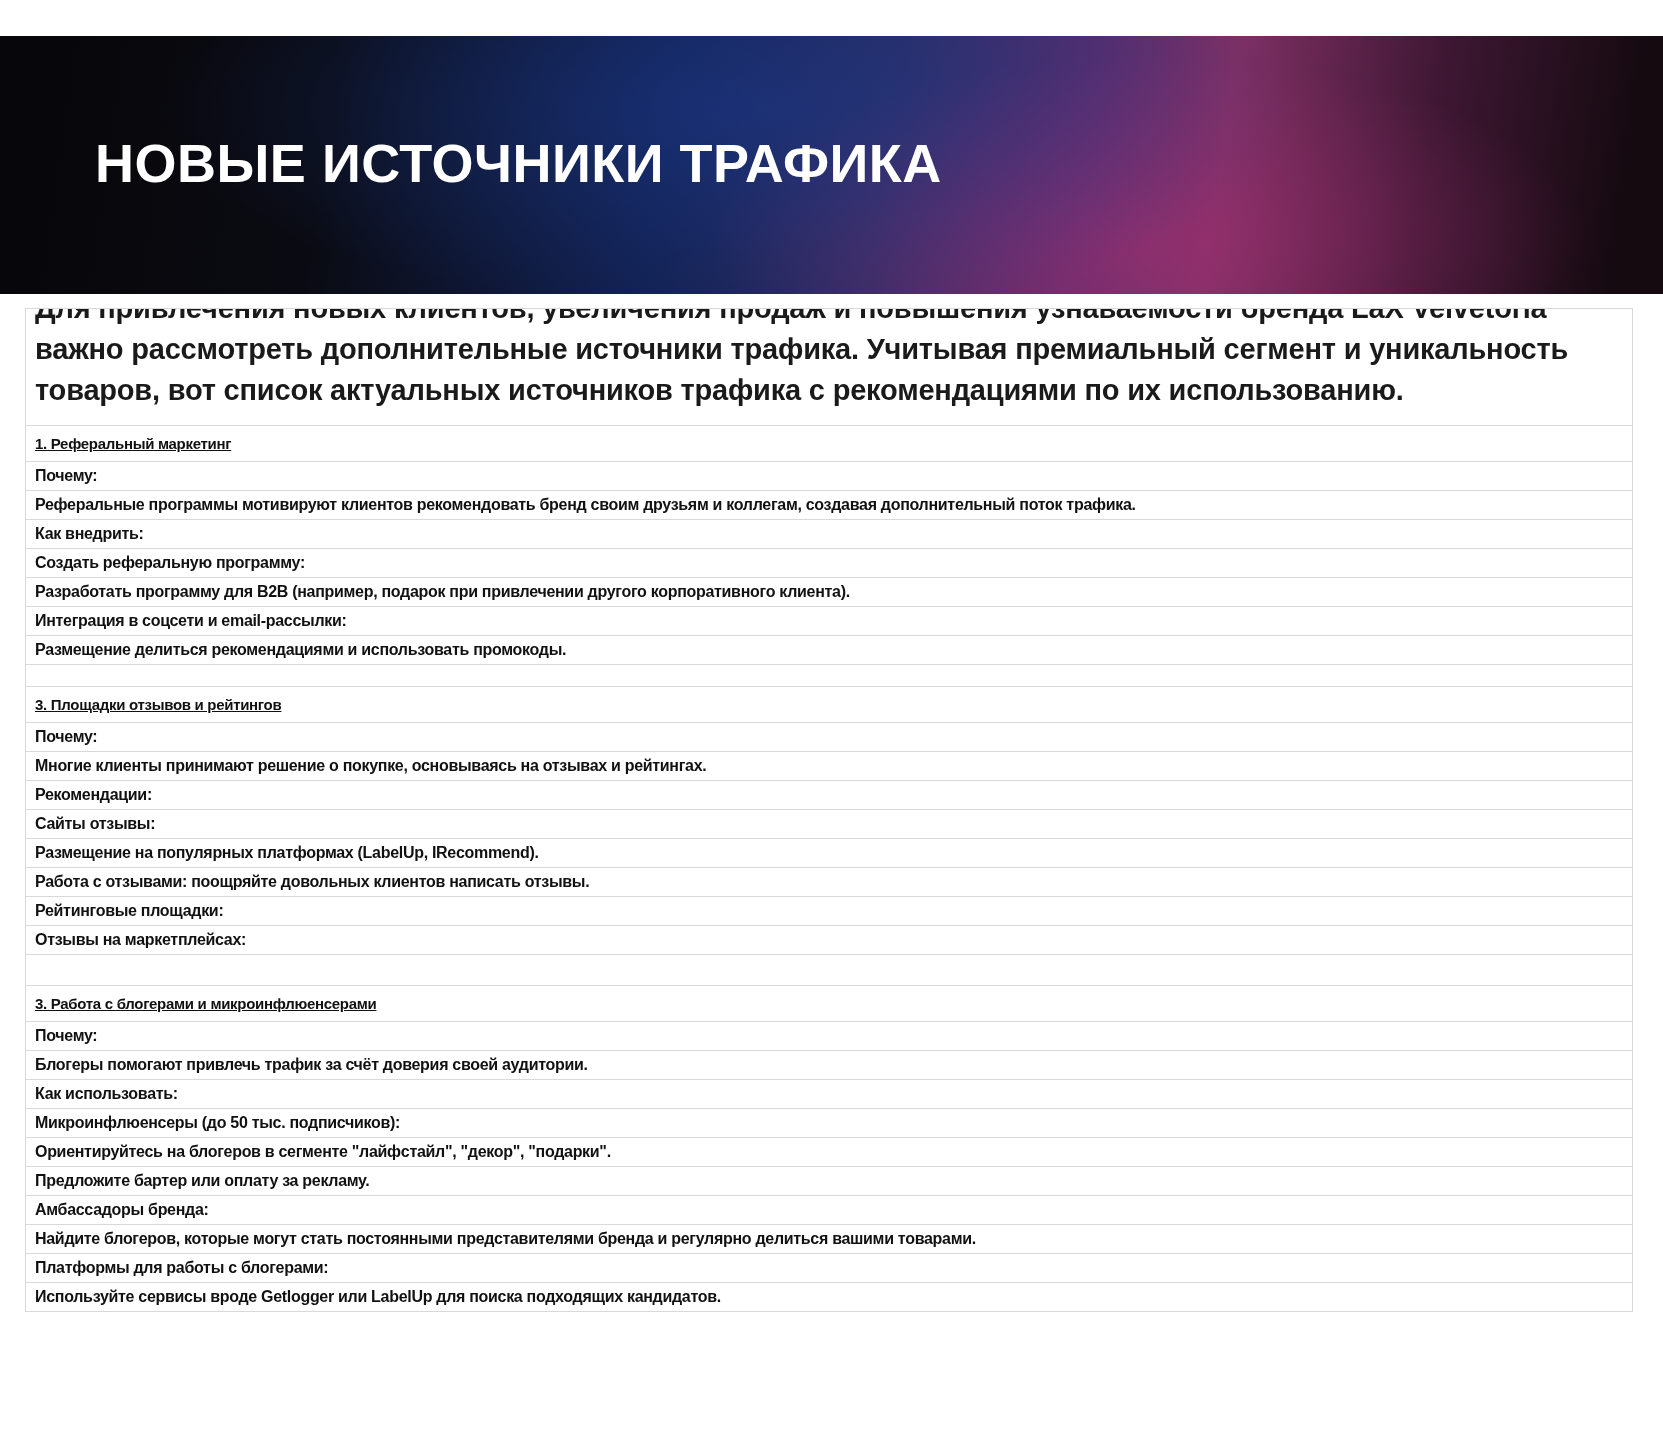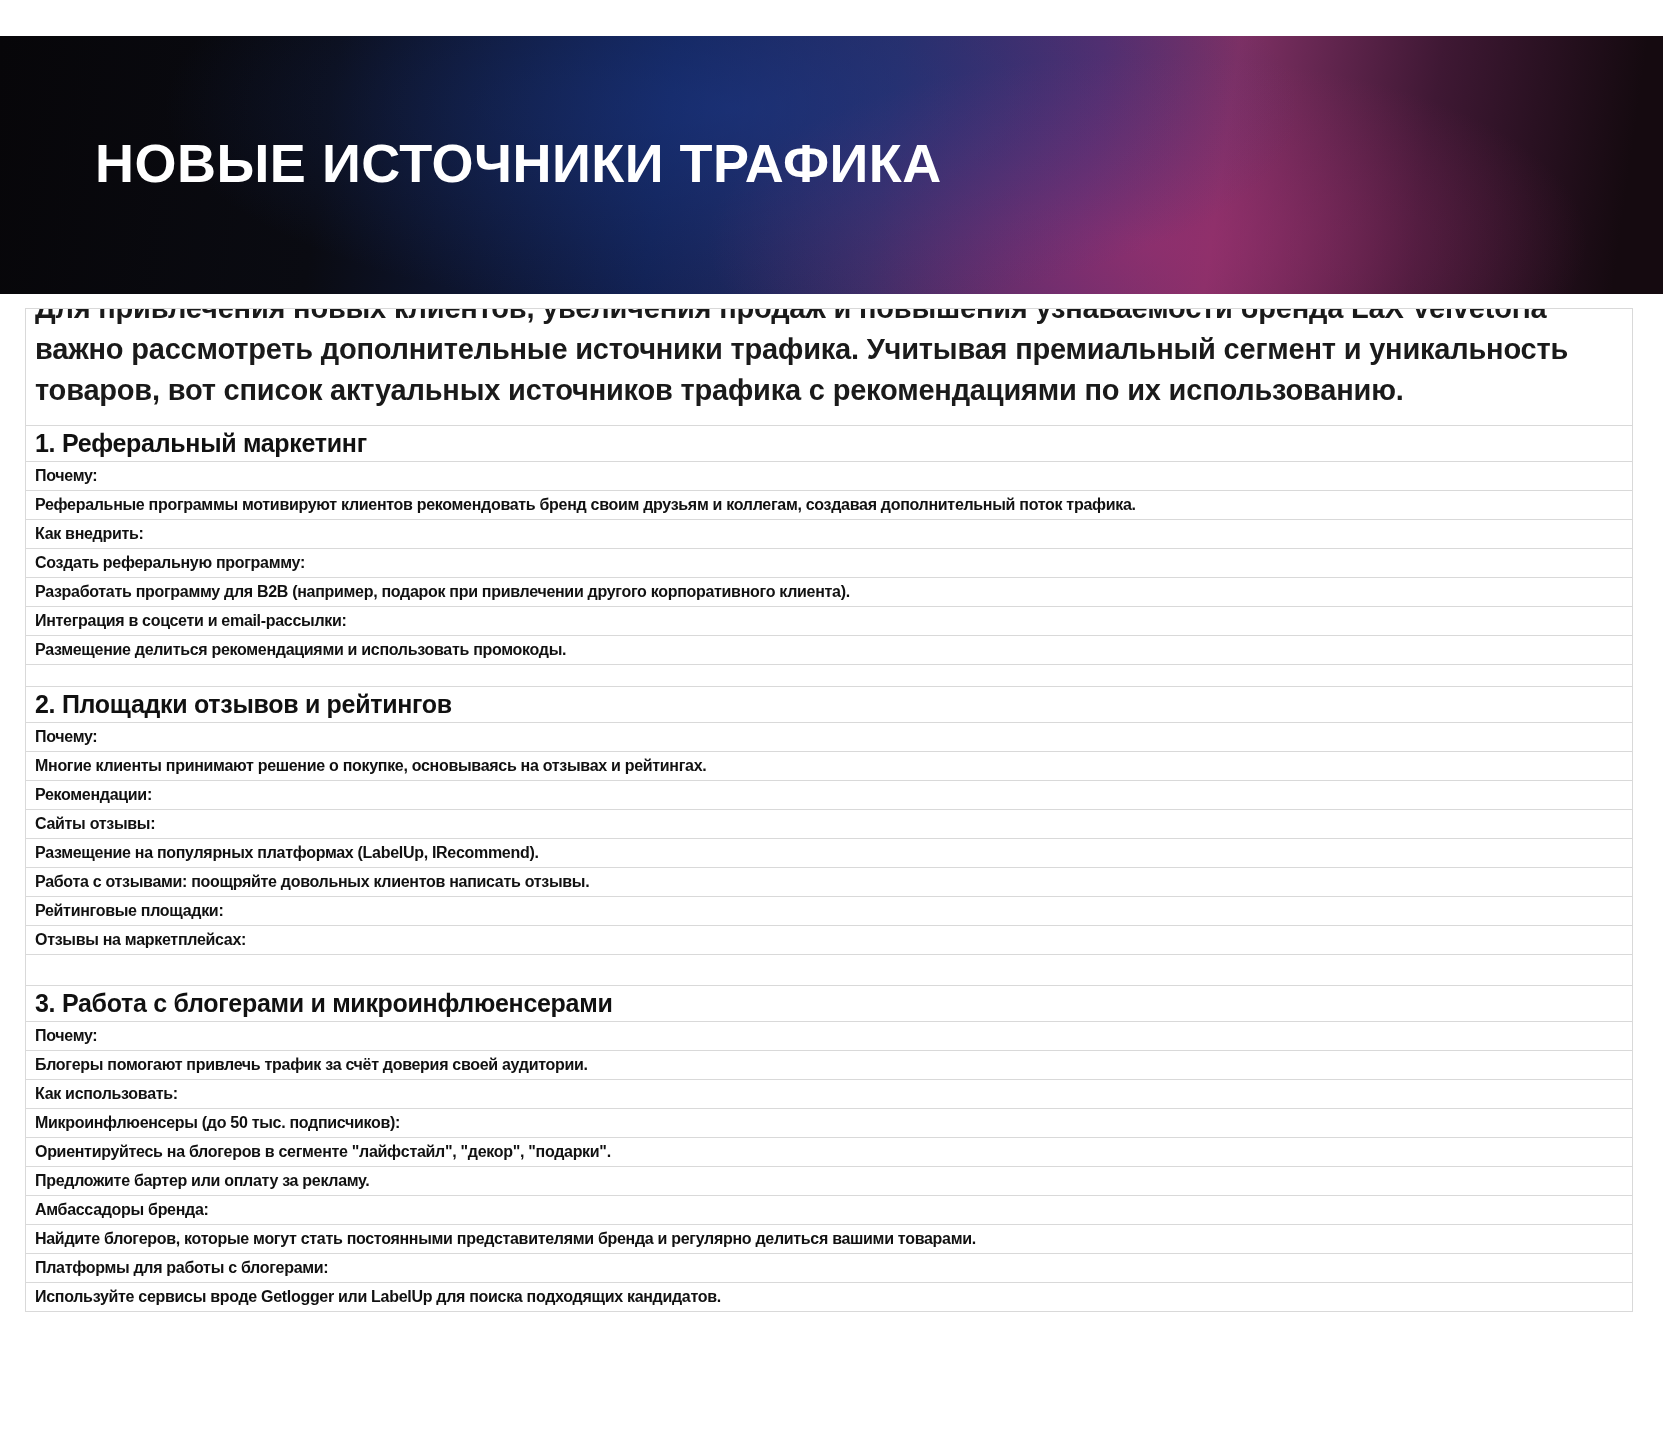--- a/index.html
+++ b/index.html
@@ -64,24 +64,25 @@
     letter-spacing: -0.2px;
     color: #1a1a1a;
   }
   .intro-clip {
     margin-top: -21px;
   }
   .section-header-row {
     height: 36px;
     display: flex;
     align-items: center;
-    font-size: 25px;
+    font-size: 15px;
     font-weight: 700;
     letter-spacing: -0.3px;
     color: #111111;
+    text-decoration: underline;
   }
   .item-row {
     height: 29px;
     display: flex;
     align-items: center;
     font-size: 16px;
     font-weight: 700;
     letter-spacing: -0.3px;
     color: #111111;
     white-space: nowrap;
@@ -105,21 +106,21 @@
 
   <div class="row section-header-row">1. Реферальный маркетинг</div>
       <div class="row item-row">Почему:</div>
       <div class="row item-row">Реферальные программы мотивируют клиентов рекомендовать бренд своим друзьям и коллегам, создавая дополнительный поток трафика.</div>
       <div class="row item-row">Как внедрить:</div>
       <div class="row item-row">Создать реферальную программу:</div>
       <div class="row item-row">Разработать программу для B2B (например, подарок при привлечении другого корпоративного клиента).</div>
       <div class="row item-row">Интеграция в соцсети и email-рассылки:</div>
       <div class="row item-row">Размещение делиться рекомендациями и использовать промокоды.</div>
       <div class="row gap-sm"></div>
-      <div class="row section-header-row">2. Площадки отзывов и рейтингов</div>
+      <div class="row section-header-row">3. Площадки отзывов и рейтингов</div>
       <div class="row item-row">Почему:</div>
       <div class="row item-row">Многие клиенты принимают решение о покупке, основываясь на отзывах и рейтингах.</div>
       <div class="row item-row">Рекомендации:</div>
       <div class="row item-row">Сайты отзывы:</div>
       <div class="row item-row">Размещение на популярных платформах (LabelUp, IRecommend).</div>
       <div class="row item-row">Работа с отзывами: поощряйте довольных клиентов написать отзывы.</div>
       <div class="row item-row">Рейтинговые площадки:</div>
       <div class="row item-row">Отзывы на маркетплейсах:</div>
       <div class="row gap-lg"></div>
       <div class="row section-header-row">3. Работа с блогерами и микроинфлюенсерами</div>

